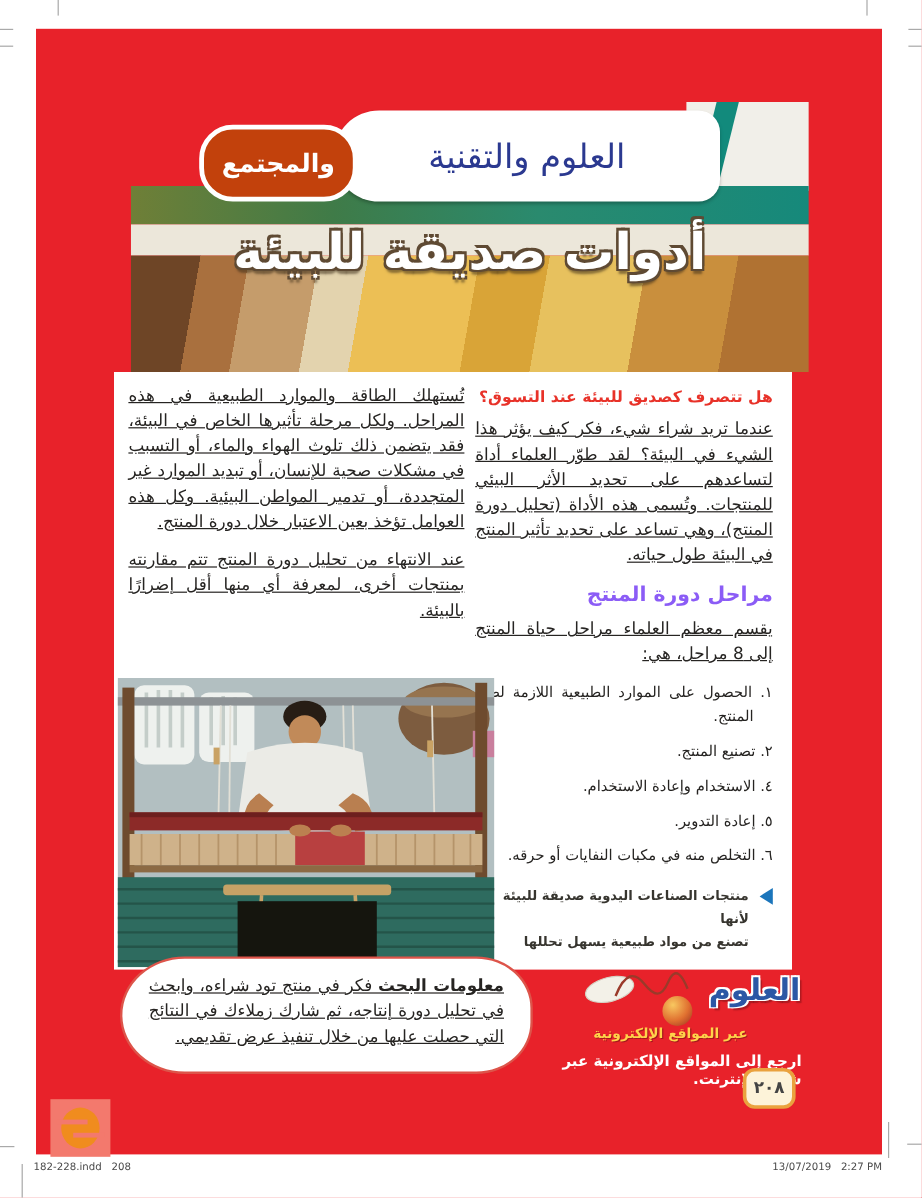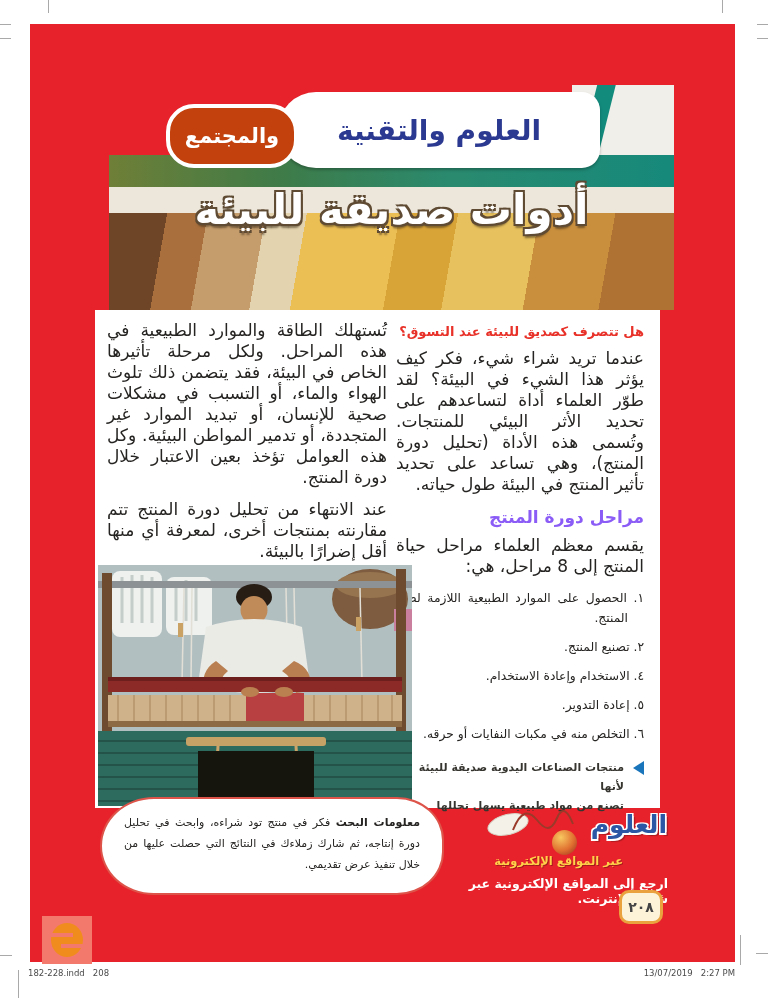--- a/index.html
+++ b/index.html
@@ -25,47 +25,47 @@
       #c59c6b 17%,#c59c6b 27%,#e3d3ae 27%,#e3d3ae 34%,#ecbf55 34%,#ecbf55 50%,
       #d9a437 50%,#d9a437 60%,#e7c15e 60%,#e7c15e 74%,#c98f3d 74%,#c98f3d 87%,#b07232 87%);}
   .page-title{position:absolute;left:0;top:100px;width:100%;text-align:center;
       font-size:42px;font-weight:bold;color:#ffffff;letter-spacing:1px;direction:rtl;
       text-shadow:2px 2px 0 #5f4a33,-2px 2px 0 #5f4a33,2px -2px 0 #5f4a33,-2px -2px 0 #5f4a33,0 4px 2px rgba(60,45,25,.55);}
 
   
   .banner-white{position:absolute;left:278px;top:92px;width:322px;height:76px;background:#ffffff;
       border-radius:42px 20px 20px 42px;display:flex;align-items:center;justify-content:center;
       box-shadow:0 2px 3px rgba(0,0,0,.25);z-index:4;}
-  .banner-white span{color:#2b3990;font-size:28px;font-weight:bold;direction:rtl;}
+  .banner-white span{color:#2b3990;font-size:28px;font-weight:normal;direction:rtl;}
   .banner-red{position:absolute;left:166px;top:104px;width:124px;height:56px;background:#c2410c;
       border:4px solid #ffffff;border-radius:28px;display:flex;align-items:center;justify-content:center;z-index:5;}
   .banner-red span{color:#ffffff;font-size:21px;font-weight:bold;direction:rtl;}
 
   
   .content-box{position:absolute;left:95px;top:310px;width:565px;height:498px;background:#ffffff;}
   .col-right{position:absolute;right:16px;top:14px;width:248px;direction:rtl;}
   .col-left{position:absolute;left:12px;top:10px;width:280px;direction:rtl;}
   .q-head{margin:0 0 9px;color:#e83229;font-size:13px;font-weight:bold;}
   .s-head{margin:12px 0 8px;color:#8b5cf6;font-size:17px;font-weight:bold;}
-  .body-p{margin:0 0 11px;font-size:17px;line-height:21px;color:#262422;text-align:justify;}
+  .body-p{margin:0 0 11px;font-size:14px;line-height:21px;color:#262422;text-align:justify;text-decoration:underline;}
   .stage{margin:0 0 9px;font-size:12.3px;line-height:20px;color:#262422;
       padding-right:16px;text-indent:-16px;text-align:justify;}
   .caption{position:relative;margin-top:14px;padding-right:20px;font-size:11px;line-height:19px;
       font-weight:bold;color:#37352f;text-align:right;}
   .caption-tri{position:absolute;right:0;top:3px;width:0;height:0;
       border-top:7px solid transparent;border-bottom:7px solid transparent;border-right:11px solid #1b75bb;}
 
   
   .photo{position:absolute;left:3px;top:255px;width:314px;height:241px;}
 
   
   .research-box{position:absolute;left:100px;top:797px;width:344px;height:98px;background:#ffffff;
       border:2.5px solid #dd544a;border-radius:55px 48px 48px 55px / 50px 44px 44px 50px;
       box-sizing:border-box;padding:13px 22px 10px;direction:rtl;z-index:6;
-      font-size:11px;line-height:21px;color:#262422;text-align:justify;}
+      font-size:14px;line-height:21px;color:#262422;text-align:justify;text-decoration:underline;}
   .rb-label{font-weight:bold;}
 
   
   .sci-logo{position:absolute;left:455px;top:806px;width:212px;height:66px;z-index:3;}
   .sl-text{position:absolute;right:0;top:4px;font-size:25px;font-weight:bold;color:#2b57a5;direction:rtl;
       text-shadow:-1.5px -1.5px 0 #fff,1.5px -1.5px 0 #fff,-1.5px 1.5px 0 #fff,1.5px 1.5px 0 #fff,3px 3px 1px rgba(0,0,0,.25);}
   .mouse{position:absolute;right:138px;top:8px;width:40px;height:19px;background:#f3f1e8;
       border:1px solid #d6d2c4;border-radius:50%;transform:rotate(-14deg);}
   .cord{position:absolute;right:92px;top:0;}
   .globe{position:absolute;right:90px;top:24px;width:25px;height:25px;border-radius:50%;

